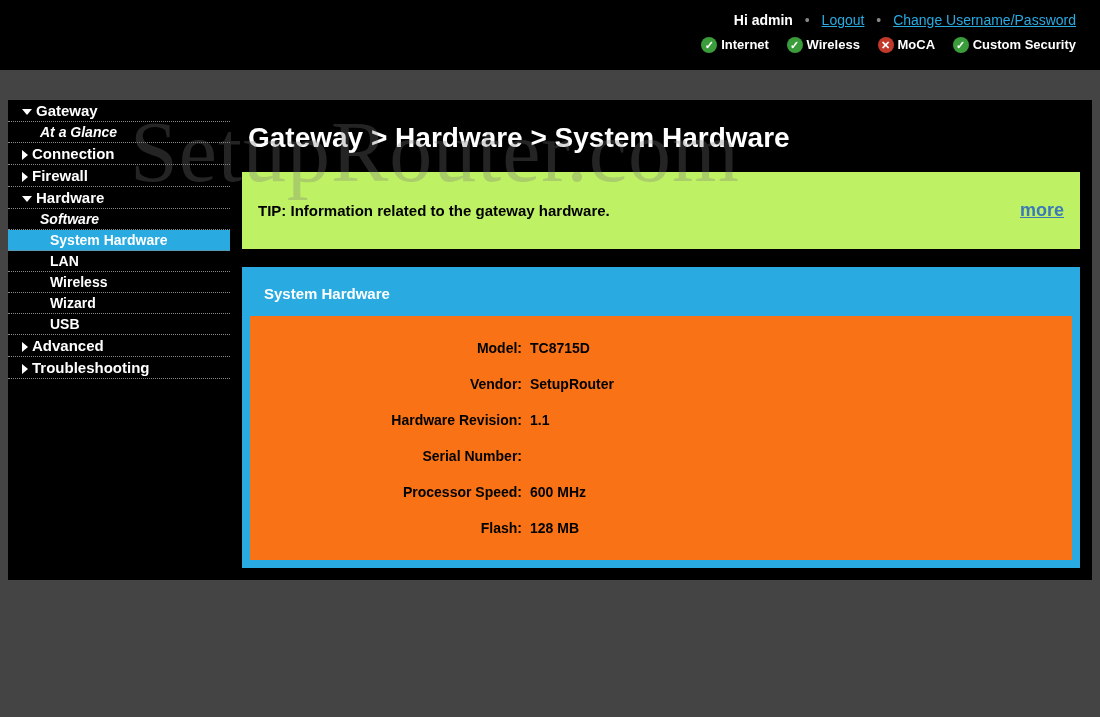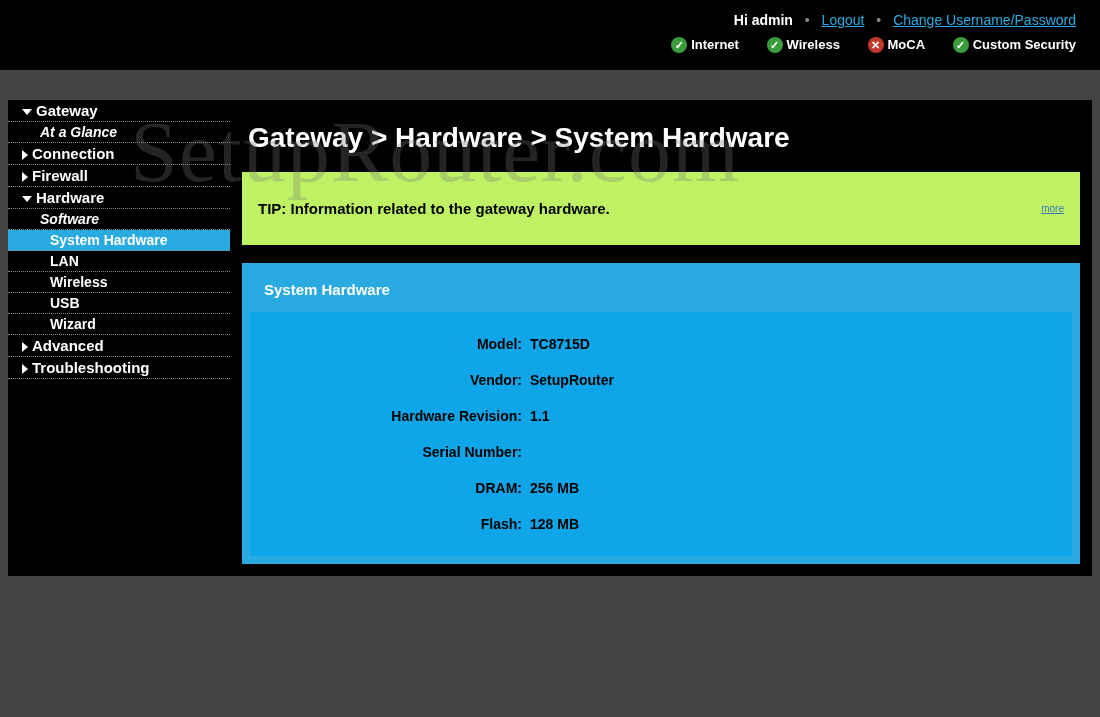--- a/index.html
+++ b/index.html
@@ -3,43 +3,43 @@
 <meta charset="utf-8">
 <style>
 * { margin: 0; padding: 0; box-sizing: border-box; }
 body { font-family: Arial, Helvetica, sans-serif; background: #444; width: 1100px; height: 717px; overflow: hidden; position: relative; }
 .header { background: #000; height: 70px; padding: 12px 24px 0; color: #fff; }
 .header-top { text-align: right; font-size: 14px; margin-bottom: 8px; }
 .header-top .greet { font-weight: bold; }
 .header-top .sep { margin: 0 8px; color: #888; }
 .header-top a { color: #29abe2; text-decoration: underline; }
 .header-bottom { text-align: right; font-size: 13px; }
-.status-item { display: inline-block; margin-left: 24px; vertical-align: middle; }
+.status-item { display: inline-block; margin-left: 14px; vertical-align: middle; }
 .status-icon { display: inline-block; width: 16px; height: 16px; border-radius: 50%; color: #fff; font-weight: bold; font-size: 11px; line-height: 16px; text-align: center; vertical-align: middle; margin-right: 4px; }
 .ok { background: #3a9c3a; }
 .bad { background: #c0392b; }
 .status-label { font-weight: bold; vertical-align: middle; }
 .container { display: flex; padding: 0 8px; margin-top: 30px; }
 .sidebar { width: 222px; background: #000; color: #fff; }
 .nav-item { padding: 2px 14px; border-bottom: 1px dotted #888; font-size: 15px; font-weight: bold; cursor: pointer; }
 .nav-item.sub { padding-left: 32px; font-weight: bold; font-size: 14px; font-style: italic; }
 .nav-item.sub2 { padding-left: 42px; font-weight: bold; font-size: 14px; }
 .nav-item.active { background: #29abe2; }
 .arrow { display: inline-block; width: 0; height: 0; margin-right: 4px; vertical-align: middle; }
 .arrow.down { border-left: 5px solid transparent; border-right: 5px solid transparent; border-top: 6px solid #fff; }
 .arrow.right { border-top: 5px solid transparent; border-bottom: 5px solid transparent; border-left: 6px solid #fff; }
 .main { flex: 1; }
 .main-wrap { background: #000; padding: 12px; }
 .page-title { color: #fff; font-size: 28px; font-weight: bold; padding: 10px 6px 18px; }
 .tip-bar { background: #bef264; padding: 28px 16px; display: flex; justify-content: space-between; align-items: center; }
 .tip-text { font-size: 15px; font-weight: bold; color: #000; }
-.more-link { color: #3b7ab8; text-decoration: underline; font-size: 10px; }
+.more-link { color: #3b7ab8; text-decoration: underline; font-size: 18px; font-weight: bold; }
 .panel { border: 8px solid #29abe2; margin-top: 18px; }
 .panel-header { background: #29abe2; color: #fff; font-weight: bold; padding: 10px 14px 14px; font-size: 15px; }
-.panel-body { background: #0ea5e9; padding: 14px 20px; }
+.panel-body { background: #f97316; padding: 14px 20px; }
 .hw-row { display: flex; padding: 10px 0; font-size: 14px; }
 .hw-label { width: 260px; text-align: right; font-weight: bold; color: #000; padding-right: 8px; }
 .hw-value { font-weight: bold; color: #000; }
 .watermark { position: absolute; top: 102px; left: 130px; font-size: 86px; color: rgba(120,120,120,0.3); font-family: Georgia, 'Times New Roman', serif; pointer-events: none; z-index: 100; white-space: nowrap; letter-spacing: 1px; }
 </style>
 </head>
 <body>
 
 <div class="header">
   <div class="header-top">
@@ -61,22 +61,22 @@
   <div class="sidebar">
     <div class="nav-item"><span class="arrow down"></span><span>Gateway</span></div>
     <div class="nav-item sub"><span>At a Glance</span></div>
     <div class="nav-item"><span class="arrow right"></span><span>Connection</span></div>
     <div class="nav-item"><span class="arrow right"></span><span>Firewall</span></div>
     <div class="nav-item"><span class="arrow down"></span><span>Hardware</span></div>
     <div class="nav-item sub"><span>Software</span></div>
     <div class="nav-item sub2 active"><span>System Hardware</span></div>
     <div class="nav-item sub2"><span>LAN</span></div>
     <div class="nav-item sub2"><span>Wireless</span></div>
+    <div class="nav-item sub2"><span>Wizard</span></div>
     <div class="nav-item sub2"><span>USB</span></div>
-    <div class="nav-item sub2"><span>Wizard</span></div>
     <div class="nav-item"><span class="arrow right"></span><span>Advanced</span></div>
     <div class="nav-item"><span class="arrow right"></span><span>Troubleshooting</span></div>
   </div>
 
   <div class="main">
     <div class="main-wrap">
       <div class="page-title">Gateway &gt; Hardware &gt; System Hardware</div>
       <div class="tip-bar">
         <span class="tip-text">TIP: Information related to the gateway hardware.</span>
         <a href="#" class="more-link">more</a>
@@ -94,22 +94,22 @@
             </div>
           <div class="hw-row">
               <div class="hw-label">Hardware Revision:</div>
               <div class="hw-value">1.1</div>
             </div>
           <div class="hw-row">
               <div class="hw-label">Serial Number:</div>
               <div class="hw-value"></div>
             </div>
           <div class="hw-row">
-              <div class="hw-label">DRAM:</div>
-              <div class="hw-value">256 MB</div>
+              <div class="hw-label">Processor Speed:</div>
+              <div class="hw-value">600 MHz</div>
             </div>
           <div class="hw-row">
               <div class="hw-label">Flash:</div>
               <div class="hw-value">128 MB</div>
             </div>
         </div>
       </div>
     </div>
   </div>
 </div>

